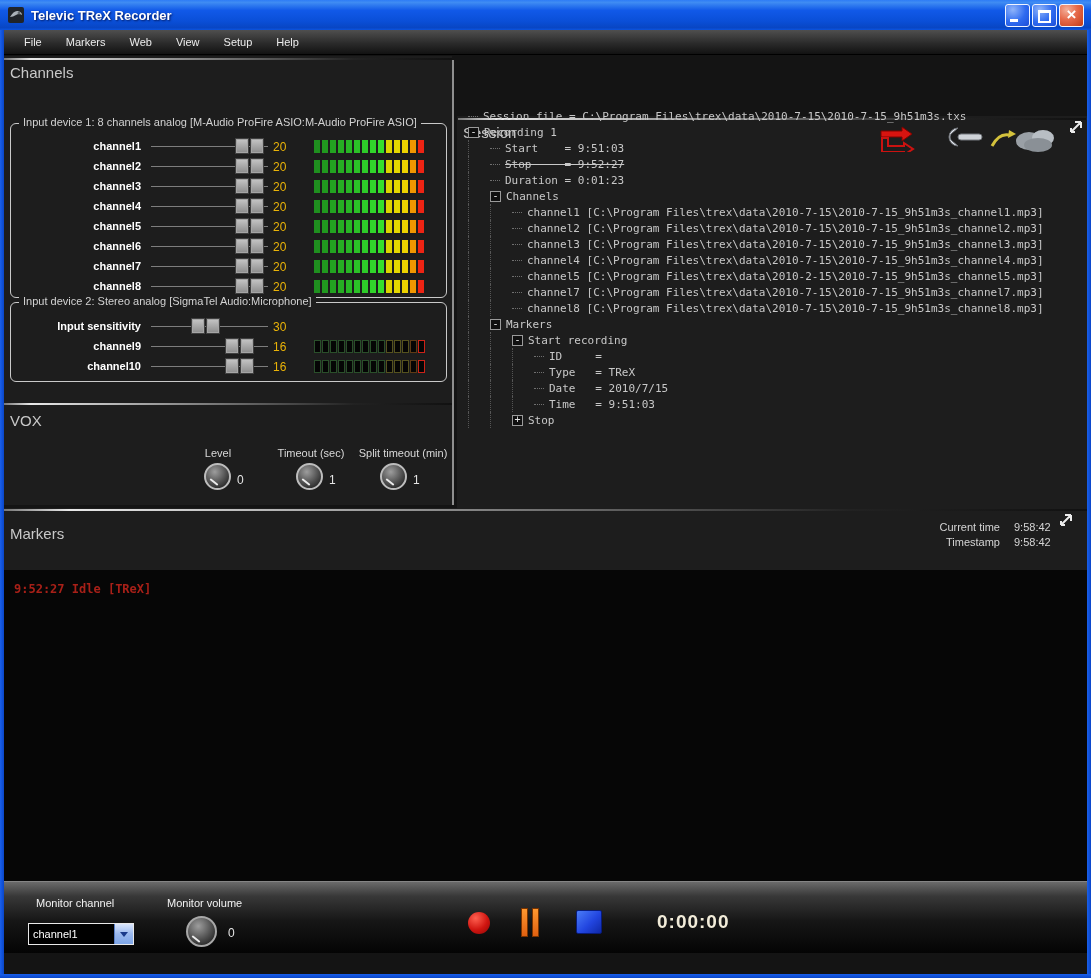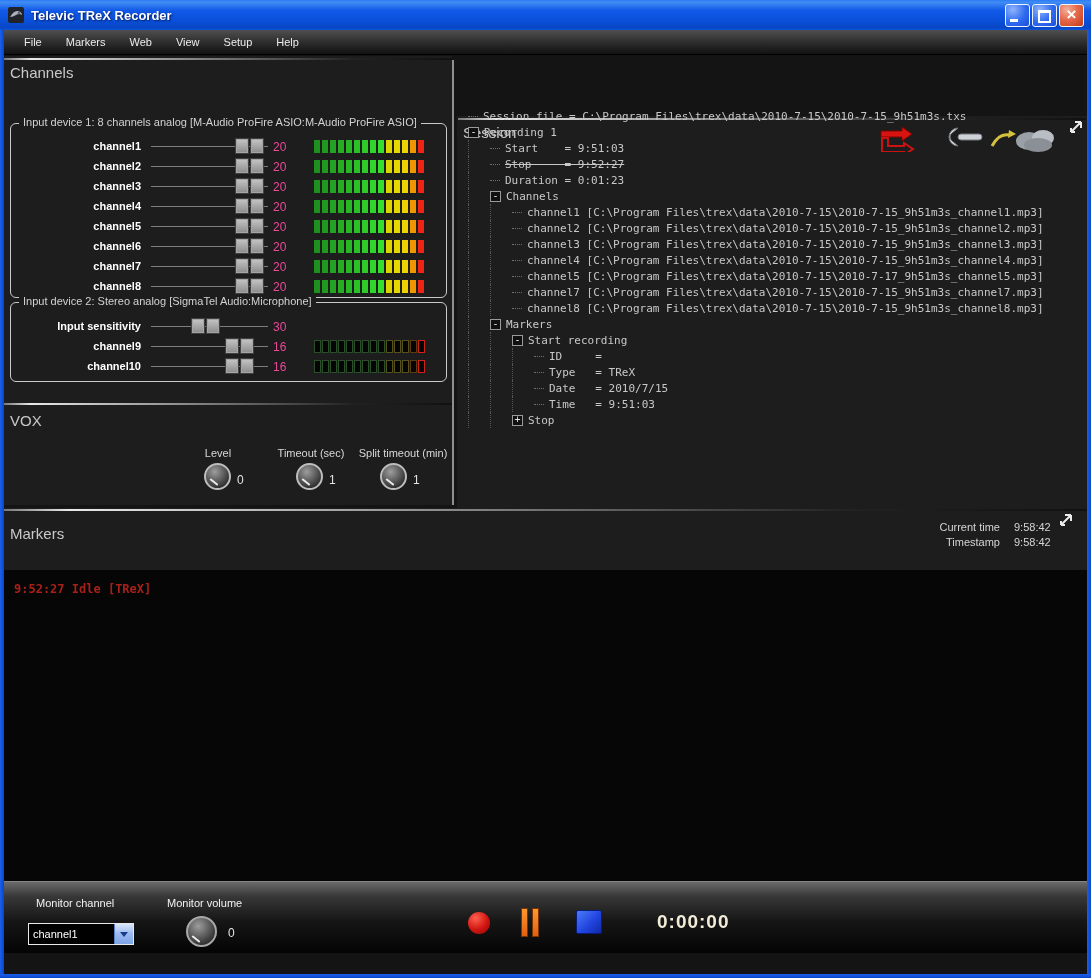--- a/index.html
+++ b/index.html
@@ -39,21 +39,21 @@
   .groupbox{position:absolute;border:1px solid #c9c9c9;border-radius:6px;box-sizing:border-box;}
   .groupbox .legend{position:absolute;top:-8px;left:8px;background:#1d1d1d;padding:0 4px;
     font-size:11px;color:#d2d2d2;white-space:nowrap;}
   .ch-row{position:relative;height:20px;}
   .ch-label{position:absolute;left:0;top:3px;width:130px;text-align:right;
     font-size:11px;font-weight:bold;color:#fff;}
   .ch-track{position:absolute;left:140px;top:9px;width:117px;height:1px;background:#7d7d7d;cursor:pointer;}
   .ch-thumbs{position:absolute;top:1px;display:flex;gap:1px;cursor:pointer;}
   .ch-thumbs span{width:14px;height:16px;background:linear-gradient(180deg,#c6c6c6,#8b8b8b);
     border:1px solid #404040;box-sizing:border-box;box-shadow:inset 0 0 0 1px #a5a5a5;}
-  .ch-value{position:absolute;left:262px;top:3px;font-size:12px;color:#ec4899;text-align:right;}
+  .ch-value{position:absolute;left:262px;top:3px;font-size:12px;color:#eab308;text-align:right;}
   .ch-meter{position:absolute;left:303px;top:3px;display:flex;}
   .ch-meter .seg{width:6px;height:13px;margin-right:2px;}
   .ch-meter.unlit .seg{width:5px;height:11px;margin-right:1px;background:#050505;border-width:1px;border-style:solid;}
   
   .knob-label{position:absolute;color:#d8d8d8;font-size:11px;text-align:center;}
   .knob{position:absolute;width:27px;height:27px;border-radius:50%;cursor:pointer;
     border:2px solid #bdbdbd;box-sizing:border-box;
     background:radial-gradient(circle at 38% 30%,#9d9d9d,#4d4d4d 55%,#161616 95%);}
   .knob .pointer{position:absolute;left:3px;bottom:5px;width:10px;height:2px;
     background:#eaeaea;transform:rotate(38deg);border-radius:1px;}
@@ -465,21 +465,21 @@
       <div class="tree-row"><span class="tree-dash"></span><span class="tree-text">Session file = C:\Program Files\trex\data\2010-7-15\2010-7-15_9h51m3s.txs</span></div>
       <div class="tree-row"><span class="tree-toggle">-</span><span class="tree-text">Recording 1</span></div>
       <div class="tree-row"><span class="tree-spacer"></span><span class="tree-dash"></span><span class="tree-text">Start    = 9:51:03</span></div>
       <div class="tree-row"><span class="tree-spacer"></span><span class="tree-dash"></span><span class="tree-text strike">Stop     = 9:52:27</span></div>
       <div class="tree-row"><span class="tree-spacer"></span><span class="tree-dash"></span><span class="tree-text">Duration = 0:01:23</span></div>
       <div class="tree-row"><span class="tree-spacer"></span><span class="tree-toggle">-</span><span class="tree-text">Channels</span></div>
       <div class="tree-row"><span class="tree-spacer"></span><span class="tree-spacer"></span><span class="tree-dash"></span><span class="tree-text">channel1 [C:\Program Files\trex\data\2010-7-15\2010-7-15_9h51m3s_channel1.mp3]</span></div>
       <div class="tree-row"><span class="tree-spacer"></span><span class="tree-spacer"></span><span class="tree-dash"></span><span class="tree-text">channel2 [C:\Program Files\trex\data\2010-7-15\2010-7-15_9h51m3s_channel2.mp3]</span></div>
       <div class="tree-row"><span class="tree-spacer"></span><span class="tree-spacer"></span><span class="tree-dash"></span><span class="tree-text">channel3 [C:\Program Files\trex\data\2010-7-15\2010-7-15_9h51m3s_channel3.mp3]</span></div>
       <div class="tree-row"><span class="tree-spacer"></span><span class="tree-spacer"></span><span class="tree-dash"></span><span class="tree-text">channel4 [C:\Program Files\trex\data\2010-7-15\2010-7-15_9h51m3s_channel4.mp3]</span></div>
-      <div class="tree-row"><span class="tree-spacer"></span><span class="tree-spacer"></span><span class="tree-dash"></span><span class="tree-text">channel5 [C:\Program Files\trex\data\2010-7-15\2010-7-17_9h51m3s_channel5.mp3]</span></div>
+      <div class="tree-row"><span class="tree-spacer"></span><span class="tree-spacer"></span><span class="tree-dash"></span><span class="tree-text">channel5 [C:\Program Files\trex\data\2010-2-15\2010-7-15_9h51m3s_channel5.mp3]</span></div>
       <div class="tree-row"><span class="tree-spacer"></span><span class="tree-spacer"></span><span class="tree-dash"></span><span class="tree-text">channel7 [C:\Program Files\trex\data\2010-7-15\2010-7-15_9h51m3s_channel7.mp3]</span></div>
       <div class="tree-row"><span class="tree-spacer"></span><span class="tree-spacer"></span><span class="tree-dash"></span><span class="tree-text">channel8 [C:\Program Files\trex\data\2010-7-15\2010-7-15_9h51m3s_channel8.mp3]</span></div>
       <div class="tree-row"><span class="tree-spacer"></span><span class="tree-toggle">-</span><span class="tree-text">Markers</span></div>
       <div class="tree-row"><span class="tree-spacer"></span><span class="tree-spacer"></span><span class="tree-toggle">-</span><span class="tree-text">Start recording</span></div>
       <div class="tree-row"><span class="tree-spacer"></span><span class="tree-spacer"></span><span class="tree-spacer"></span><span class="tree-dash"></span><span class="tree-text">ID     =</span></div>
       <div class="tree-row"><span class="tree-spacer"></span><span class="tree-spacer"></span><span class="tree-spacer"></span><span class="tree-dash"></span><span class="tree-text">Type   = TReX</span></div>
       <div class="tree-row"><span class="tree-spacer"></span><span class="tree-spacer"></span><span class="tree-spacer"></span><span class="tree-dash"></span><span class="tree-text">Date   = 2010/7/15</span></div>
       <div class="tree-row"><span class="tree-spacer"></span><span class="tree-spacer"></span><span class="tree-spacer"></span><span class="tree-dash"></span><span class="tree-text">Time   = 9:51:03</span></div>
       <div class="tree-row"><span class="tree-spacer"></span><span class="tree-spacer"></span><span class="tree-toggle">+</span><span class="tree-text">Stop</span></div>
     </div>

